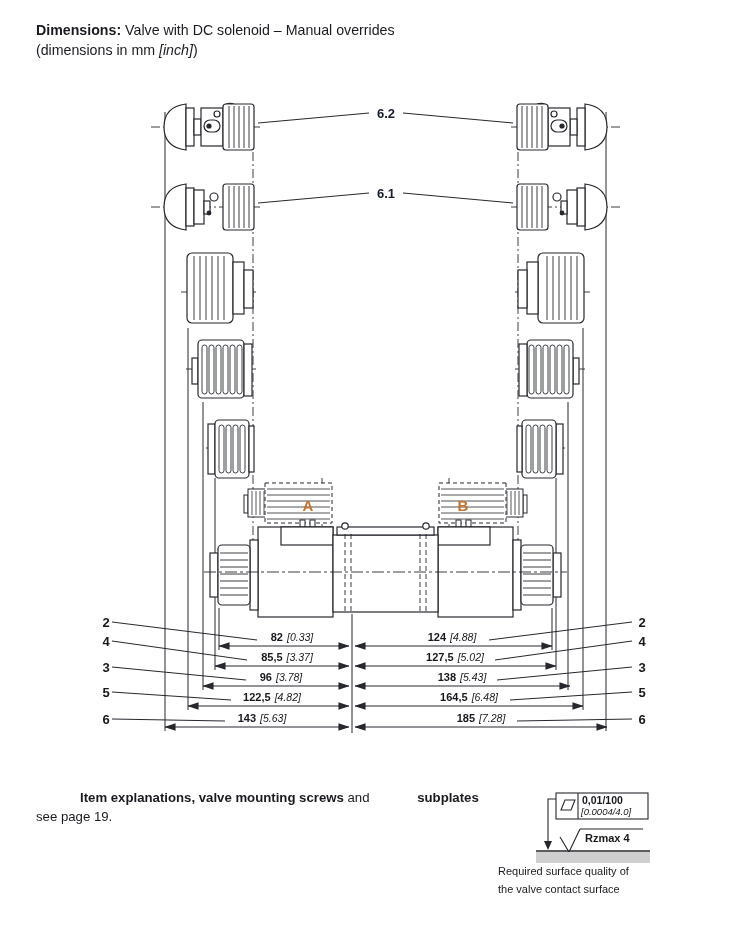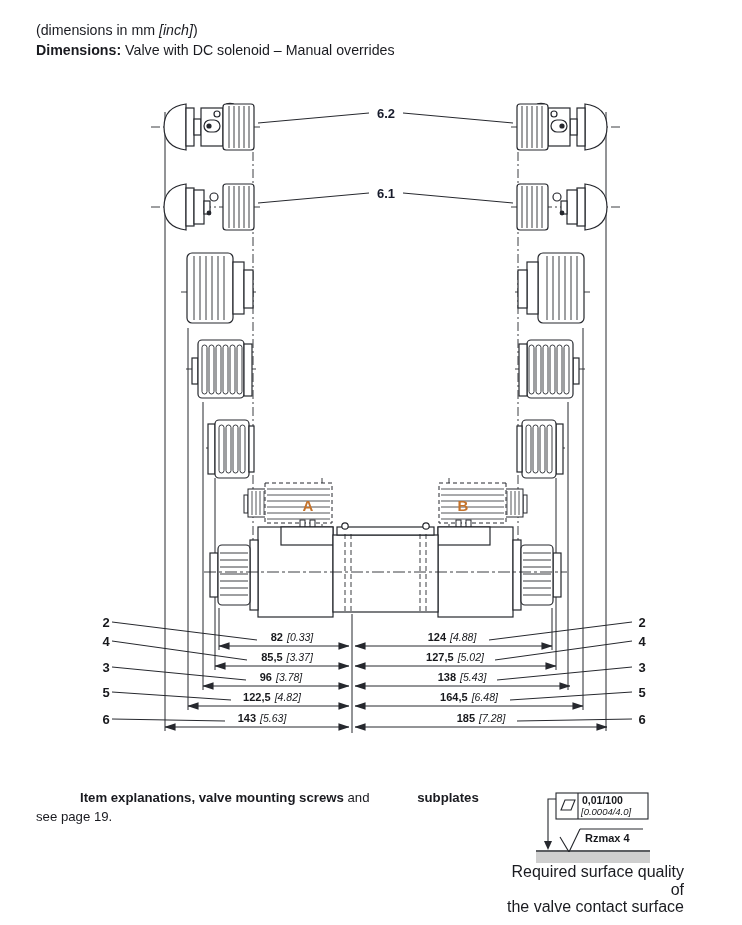--- a/index.html
+++ b/index.html
@@ -3,37 +3,37 @@
 <meta charset="utf-8">
 <style>
   html,body{margin:0;padding:0;background:#ffffff;}
   body{width:742px;height:925px;position:relative;font-family:"Liberation Sans",sans-serif;color:#1a1b20;overflow:hidden;}
   .abs{position:absolute;}
   .hdr{left:36px;top:20px;font-size:14.2px;line-height:20px;}
   .hdr .b{font-weight:bold;}
   .hdr .i{font-style:italic;}
   .note{left:36px;top:788px;font-size:13.2px;line-height:19px;}
   .note .b{font-weight:bold;margin-left:44px;}
-  .cap{left:498px;top:863px;width:186px;text-align:right;font-size:16px;line-height:17.5px;}
+  .cap{left:498px;top:863px;width:186px;text-align:left;font-size:11px;line-height:17.5px;}
   svg text{font-family:"Liberation Sans",sans-serif;}
   .dm{font-weight:bold;font-size:11px;fill:#17181c;}
   .di{font-style:italic;font-size:10.5px;fill:#17181c;}
   .co{font-weight:bold;font-size:13px;fill:#17181c;}
   .tc{font-weight:bold;font-size:13px;fill:#181c2c;}
   .pl{font-weight:bold;font-size:15px;}
   .sq1{font-weight:bold;font-size:10.5px;fill:#17181c;}
   .sq2{font-style:italic;font-size:9.5px;fill:#17181c;}
   .sq3{font-weight:bold;font-size:11px;fill:#17181c;}
 </style>
 </head>
 <body>
 
 <div class="abs hdr">
+  <div><span class="b">Dimensions:</span><span> Valve with DC solenoid – Manual overrides</span></div>
   <div><span>(dimensions in mm </span><span class="i">[inch]</span><span>)</span></div>
-  <div><span class="b">Dimensions:</span><span> Valve with DC solenoid – Manual overrides</span></div>
 </div>
 
 <svg class="abs" style="left:0;top:0" width="742" height="925" viewBox="0 0 742 925">
   <defs>
     <marker id="arr" viewBox="0 0 10 8" refX="9.6" refY="4" markerWidth="11" markerHeight="9" orient="auto-start-reverse">
       <path d="M10,4 L0,0.6 L0,7.4 Z" fill="#26282e"></path>
     </marker>
   </defs>
 
   <g id="sideL" stroke="#26282e" stroke-width="1" fill="none">

